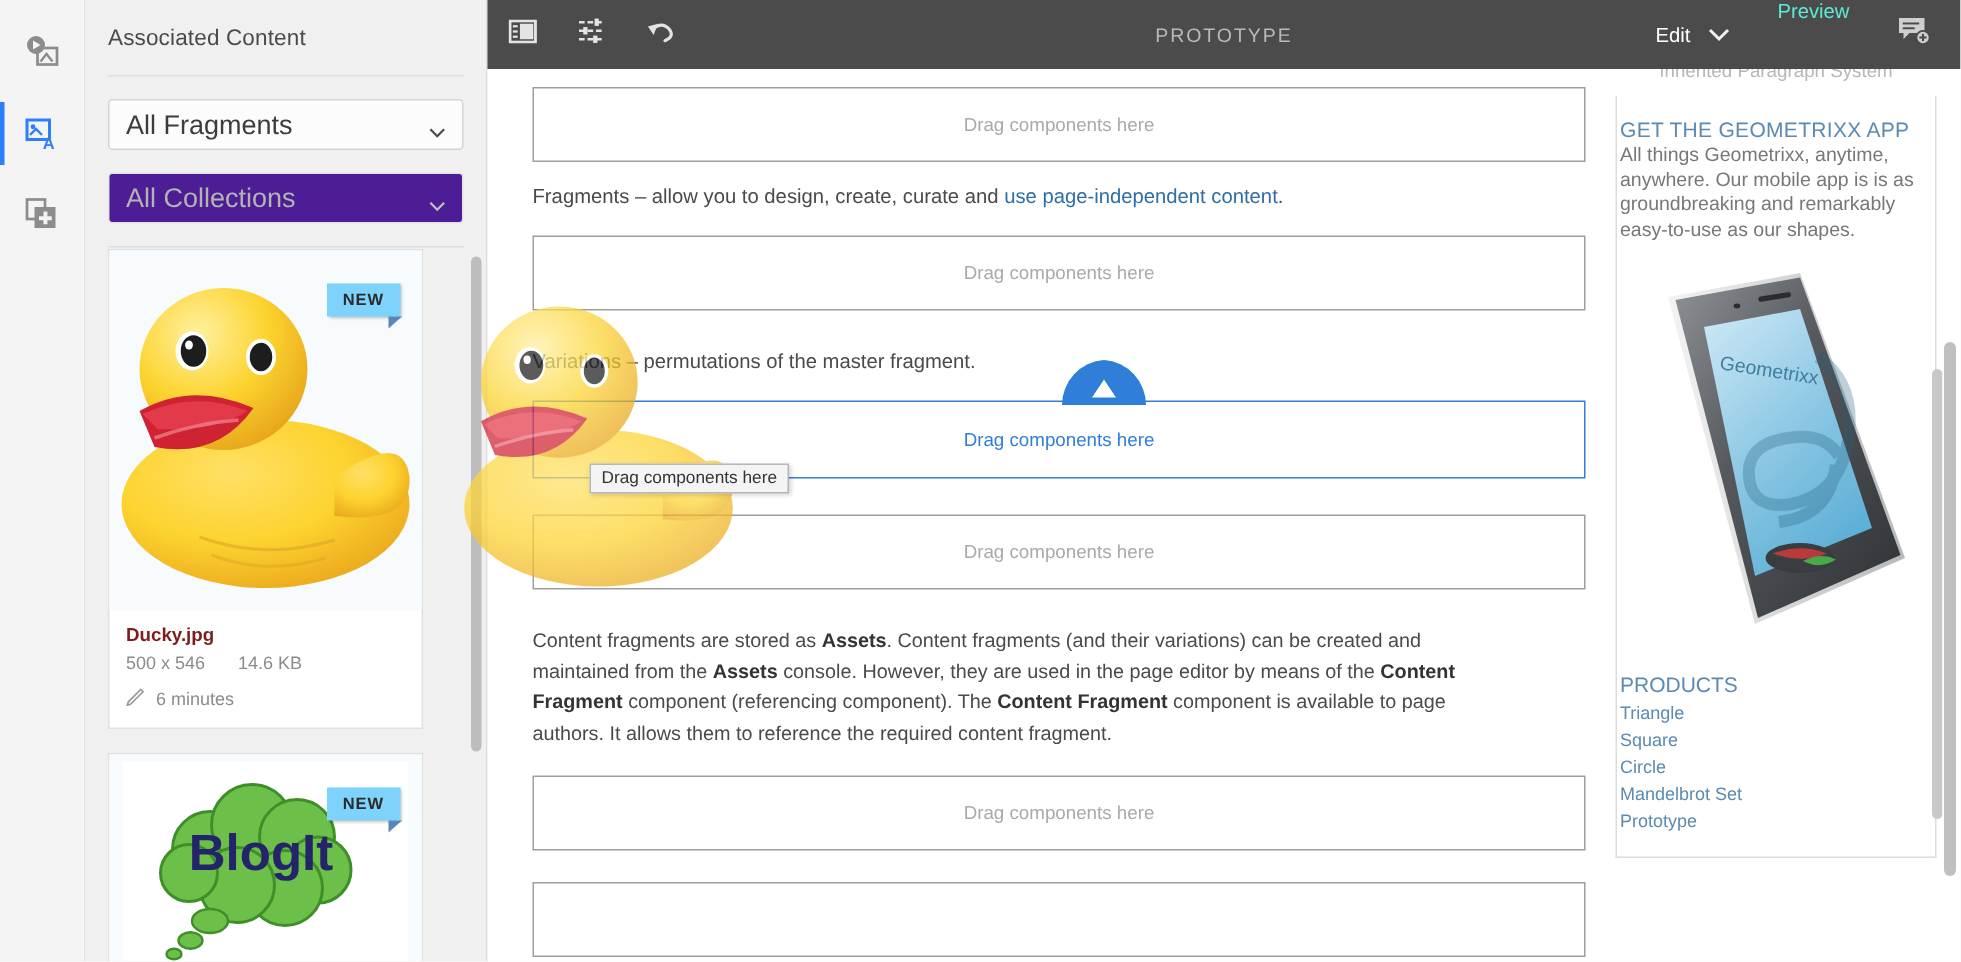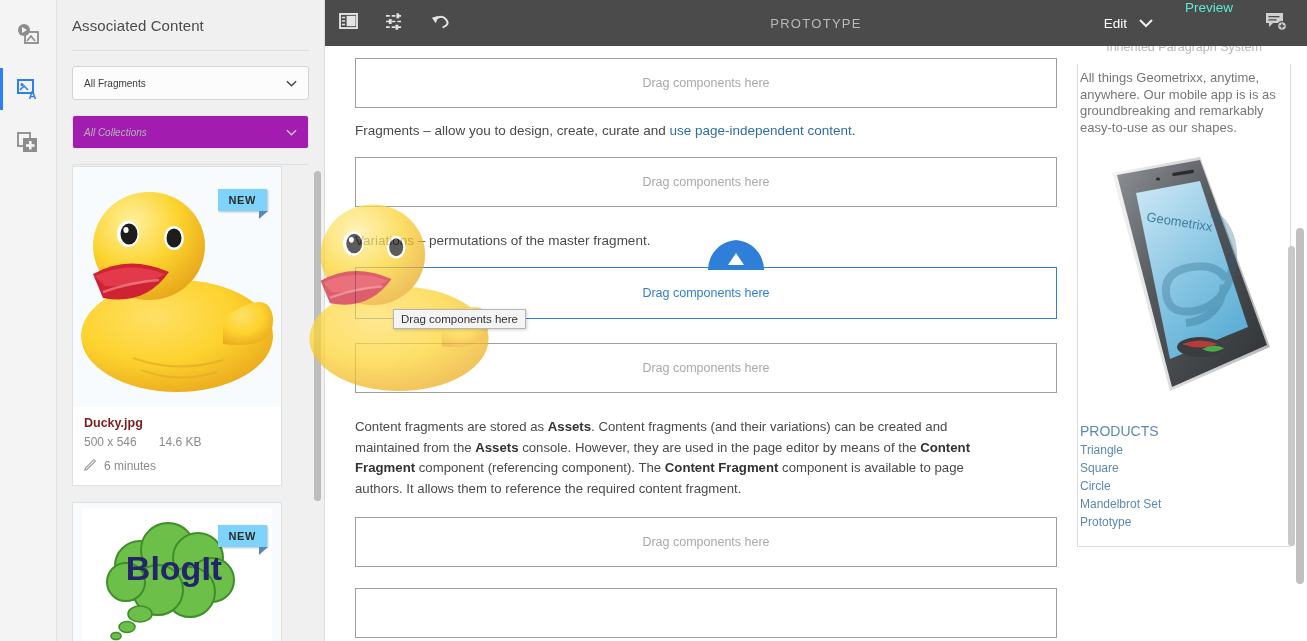--- a/index.html
+++ b/index.html
@@ -38,29 +38,28 @@
   .panel-title {
     font-size: 15px; color: #4b4b4b; padding: 17px 0 0 15px;
     letter-spacing: .1px;
   }
   .panel-divider {
     margin: 16px 15px 0 15px; height: 1px; background: #dedede;
   }
   .dropdown {
     margin: 15px 15px 0 15px; height: 34px; border-radius: 3px;
     display: flex; align-items: center; padding: 0 11px;
-    font-size: 10px; cursor: pointer;
+    font-size: 18px; cursor: pointer;
   }
   .dropdown.enabled {
     background: #fcfcfc; border: 1px solid #d4d4d4; color: #3c3c3c;
   }
   .dropdown.disabled {
-    background: #a21caf; border: 1px solid #e3e3e3; color: #b3b3b3;
+    background: #4c1d95; border: 1px solid #e3e3e3; color: #b3b3b3;
     cursor: default;
-    font-style: italic;
   }
   .dropdown .dd-label { flex: 1; }
   .chev { width: 11px; height: 11px; }
 
   .panel-divider2 {
     margin: 15px 15px 0 15px; height: 1px; background: #dedede;
   }
 
   .cards {
     position: absolute; top: 166px; left: 0; right: 0; bottom: 0;
@@ -474,20 +473,21 @@
           
         </div>
       </div>
 
     </div>
 
     <div class="aside" style="left:0px; top:0px; width:222px; position:absolute; margin-left:748px;">
       <div class="aside-inner">
         <div class="inherited-label">Inherited Paragraph System</div>
         <div class="aside-box">
+          <div class="aside-h">GET THE GEOMETRIXX APP</div>
           <div class="aside-p">All things Geometrixx, anytime, anywhere. Our mobile app is is as groundbreaking and remarkably easy-to-use as our shapes.</div>
 
           <div class="phone-wrap">
             <svg width="200" height="256" viewBox="0 0 200 256">
               <defs>
                 <linearGradient id="phBody" x1="0" y1="0" x2="1" y2="1">
                   <stop offset="0%" stop-color="#8e9195"></stop>
                   <stop offset="40%" stop-color="#55585c"></stop>
                   <stop offset="100%" stop-color="#2f3235"></stop>
                 </linearGradient>

